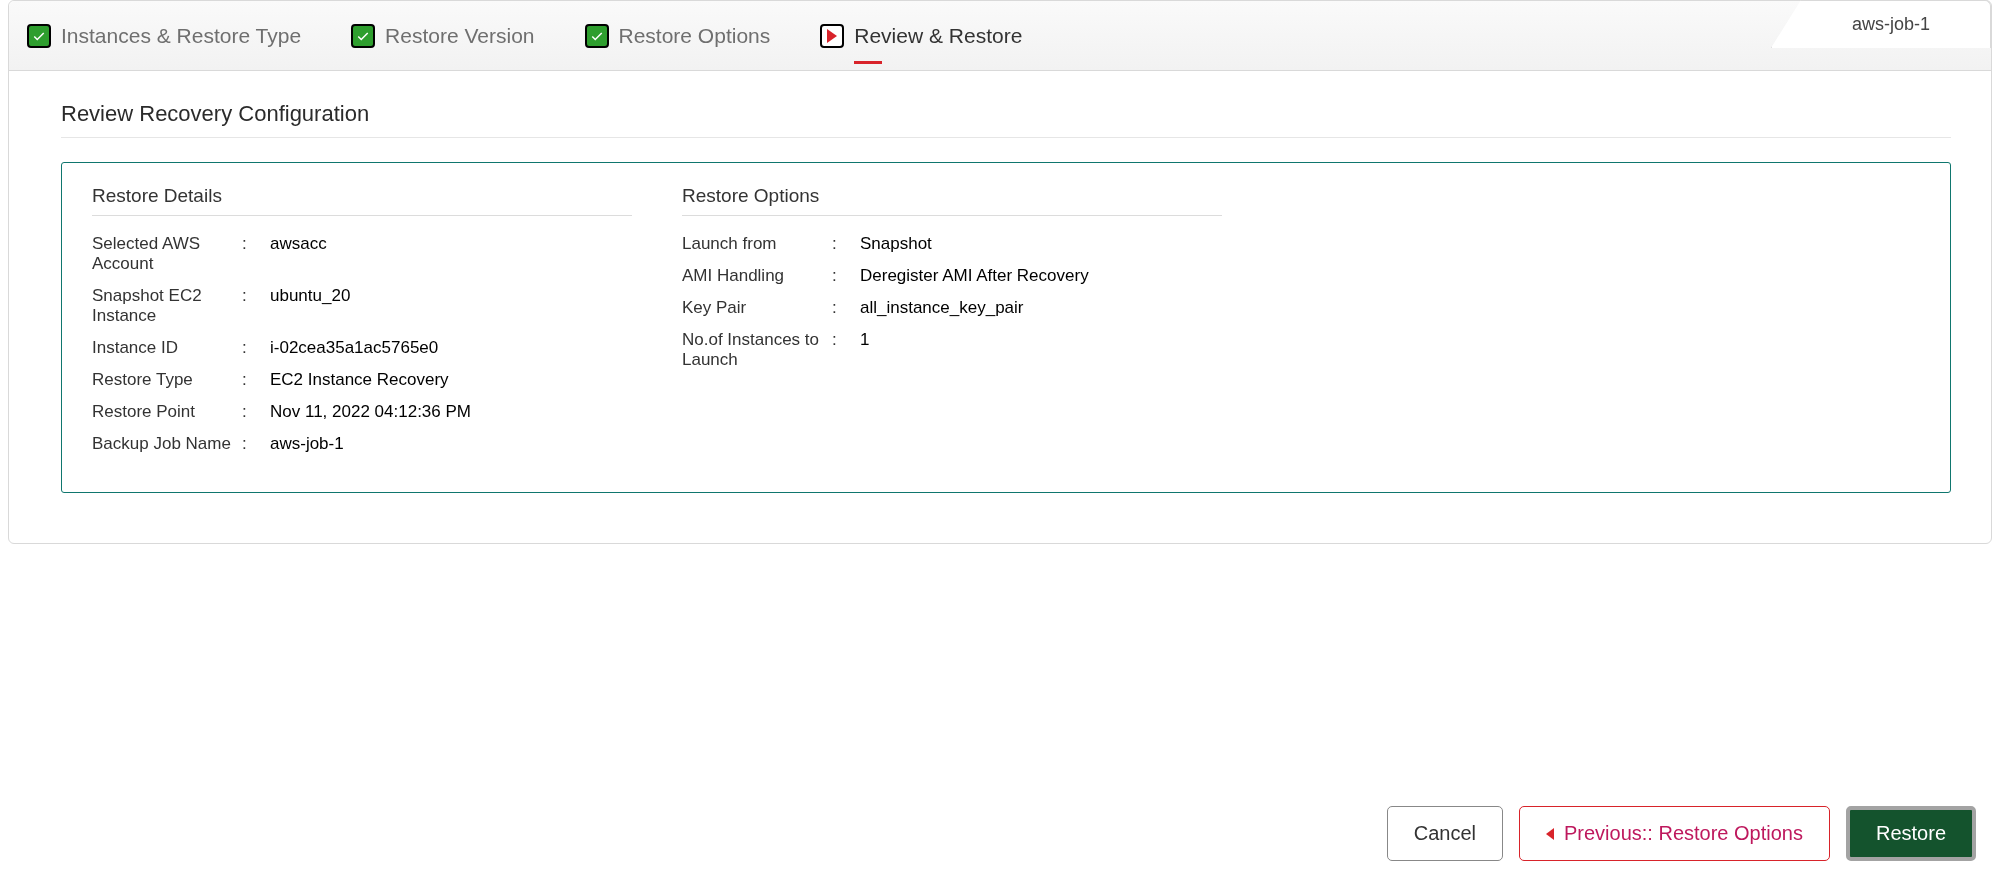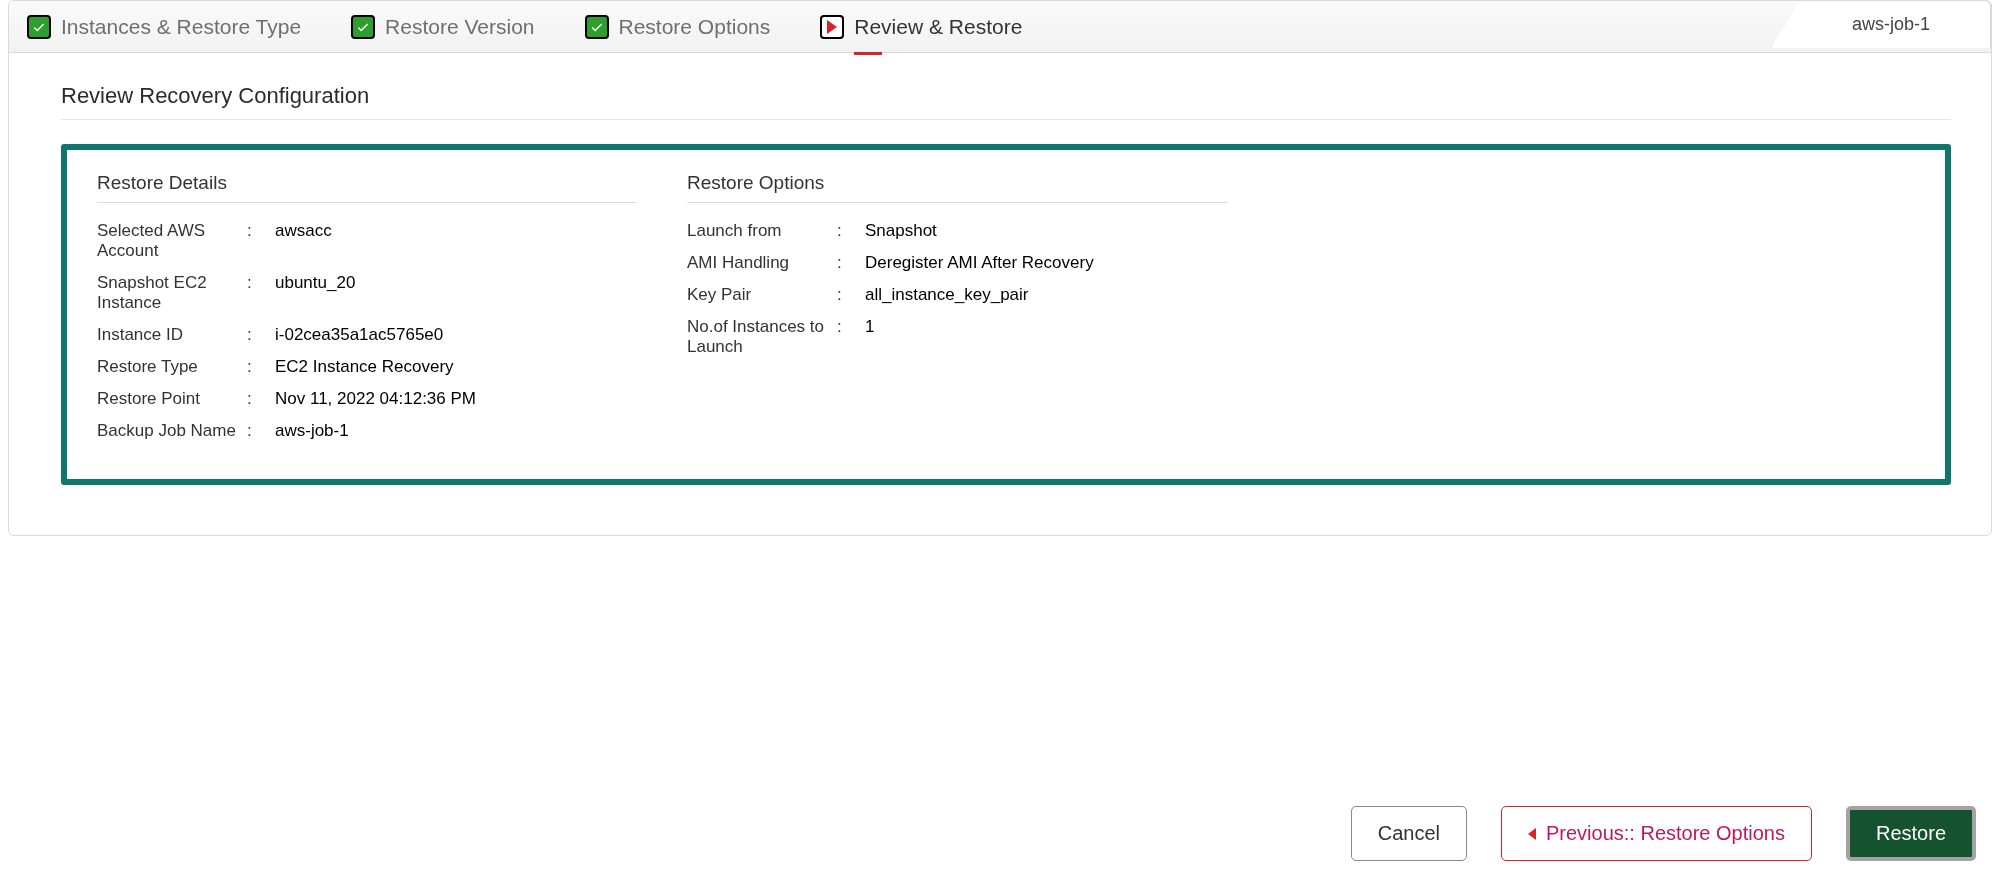--- a/index.html
+++ b/index.html
@@ -14,21 +14,21 @@
     .panel {
       border: 1px solid #d9d9d9;
       border-radius: 6px;
       background: #fff;
       overflow: visible;
       position: relative;
     }
     .stepper-bar {
       display: flex;
       align-items: center;
-      height: 52px;
+      height: 70px;
       background: linear-gradient(#fafafa, #f2f2f2);
       border-bottom: 1px solid #d9d9d9;
       position: relative;
       padding-left: 18px;
       border-top-left-radius: 6px;
       border-top-right-radius: 6px;
     }
     .step {
       display: flex;
       align-items: center;
@@ -96,21 +96,21 @@
       font-size: 22px;
       font-weight: 400;
       color: #2b2b2b;
       margin-bottom: 10px;
     }
     .divider {
       border-bottom: 1px solid #e6e6e6;
       margin-bottom: 24px;
     }
     .details-box {
-      border: 6px solid #0f766e;
+      border: 1px solid #0f766e;
       border-radius: 3px;
       padding: 22px 30px 26px 30px;
     }
     .columns {
       display: flex;
       gap: 50px;
     }
     .col {
       flex: 1;
       max-width: 540px;
@@ -139,21 +139,21 @@
     .row .val {
       font-size: 17px;
       color: #000000;
       padding-left: 8px;
     }
     .footer {
       position: absolute;
       right: 16px;
       bottom: 24px;
       display: flex;
-      gap: 34px;
+      gap: 16px;
     }
     .btn {
       padding: 12px 26px;
       font-size: 20px;
       border-radius: 5px;
       cursor: pointer;
       display: flex;
       align-items: center;
       gap: 10px;
     }

